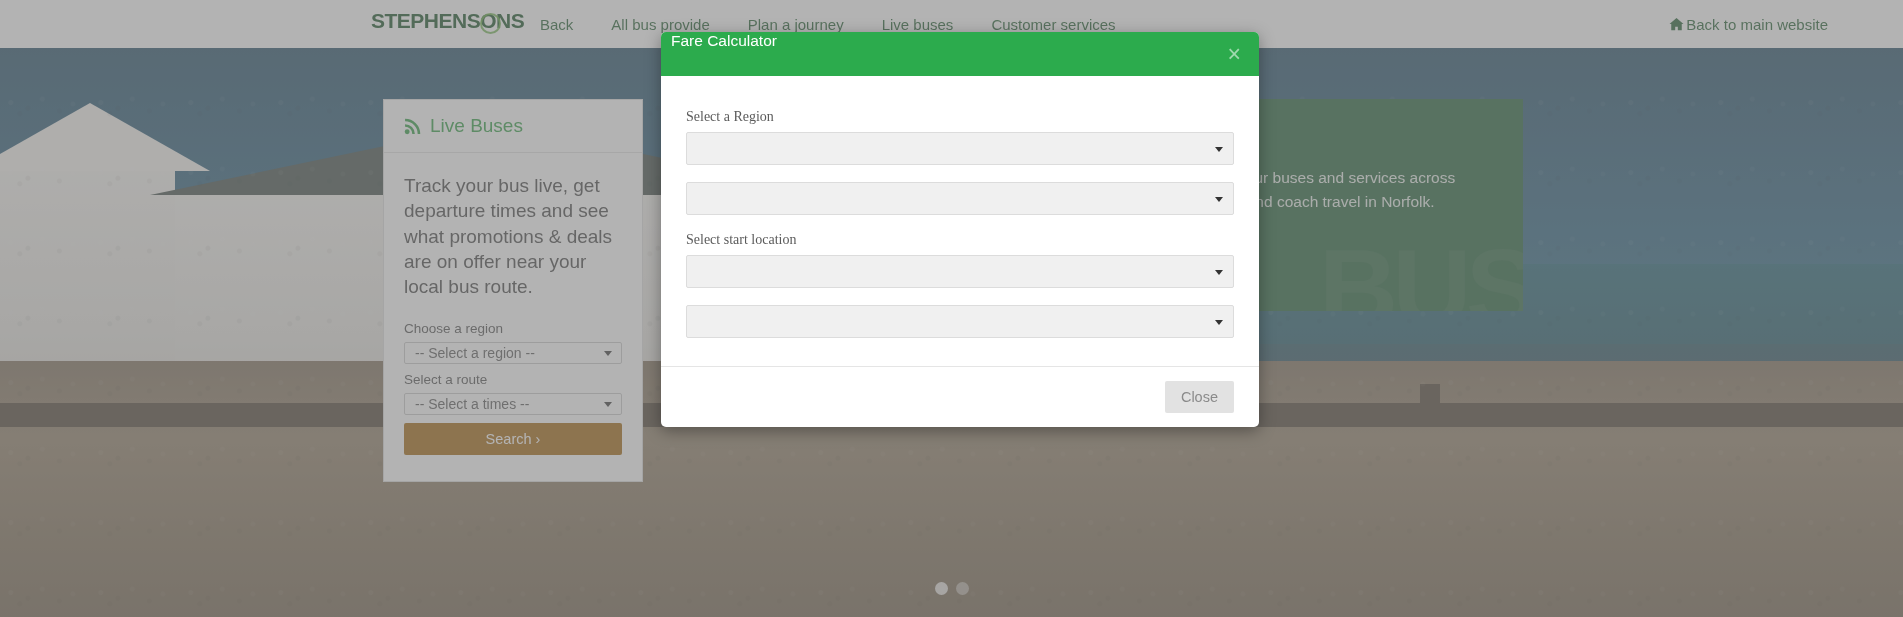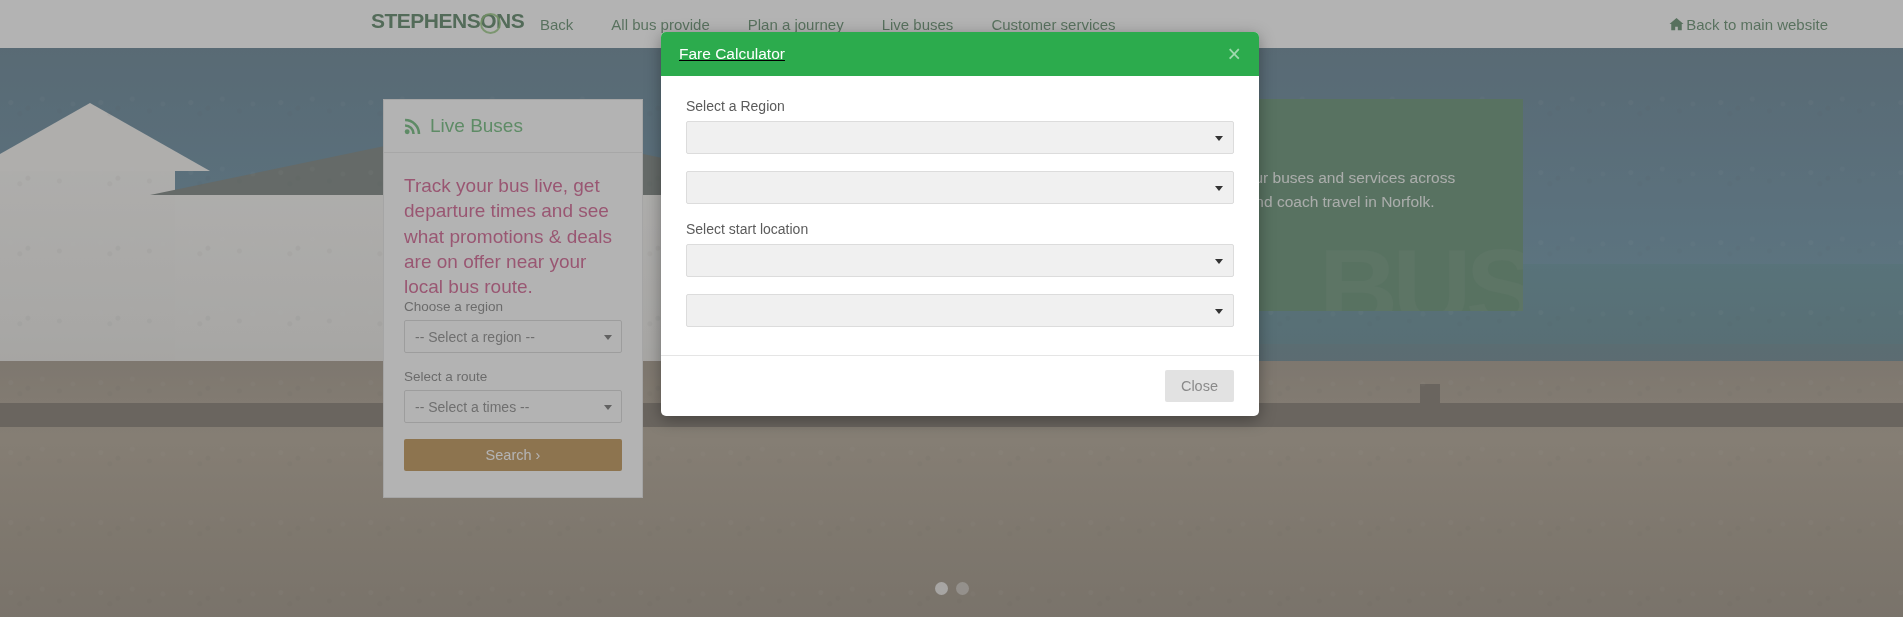--- a/index.html
+++ b/index.html
@@ -144,37 +144,38 @@
     background: #ffffff;
   }
   .rss-icon { width: 17px; height: 17px; display: block; }
   .live-panel-title {
     font-size: 19px; color: #2c9c3f; font-weight: 400;
   }
   .live-panel-body { padding: 20px 20px 26px 20px; }
   .live-desc {
     font-size: 19px;
     line-height: 1.33;
-    color: #be185d;
+    color: #404040;
+    margin-bottom: 22px;
   }
   .field-label {
     font-size: 13.5px; color: #4b4b4b; margin-bottom: 6px; display: block;
   }
   .sel {
     position: relative;
     width: 100%;
-    height: 33px;
+    height: 22px;
     border: 1px solid #c9c9c9;
     background: #ffffff;
     border-radius: 2px;
     display: flex; align-items: center;
     padding: 0 26px 0 10px;
     font-size: 14px;
     color: #555;
-    margin-bottom: 16px;
+    margin-bottom: 8px;
     cursor: pointer;
   }
   .sel::after {
     content: "";
     position: absolute; right: 9px; top: 50%;
     margin-top: -2px;
     border-left: 4px solid transparent;
     border-right: 4px solid transparent;
     border-top: 5px solid #333;
   }
@@ -242,42 +243,42 @@
     width: 598px;
     background: #ffffff;
     border-radius: 5px;
     box-shadow: 0 4px 16px rgba(0,0,0,.35);
     z-index: 60;
     overflow: hidden;
   }
   .modal-head {
     height: 44px;
     background: #2cab4d;
-    display: flex; align-items: center;
-    padding: 0 18px;
+    display: flex; align-items: flex-start;
+    padding: 0 10px;
     position: relative;
-    text-decoration: underline;
   }
   .modal-title {
     color: #ffffff; font-size: 15.5px;
   }
   .modal-close {
     position: absolute; right: 14px; top: 50%;
     transform: translateY(-50%);
     background: none; border: none;
     color: #ffffff;
     opacity: .55;
     font-size: 23px;
     line-height: 1;
     font-family: inherit;
     cursor: pointer;
     padding: 0 4px;
   }
   .modal-body {
-    padding: 22px 25px 24px 25px;
+    padding: 33px 25px 24px 25px;
+    font-family: Liberation Serif, serif;
   }
   .m-label {
     display: block;
     font-size: 14px;
     color: #5b5b5b;
     margin-bottom: 7px;
   }
   .m-sel {
     position: relative;
     width: 100%;

